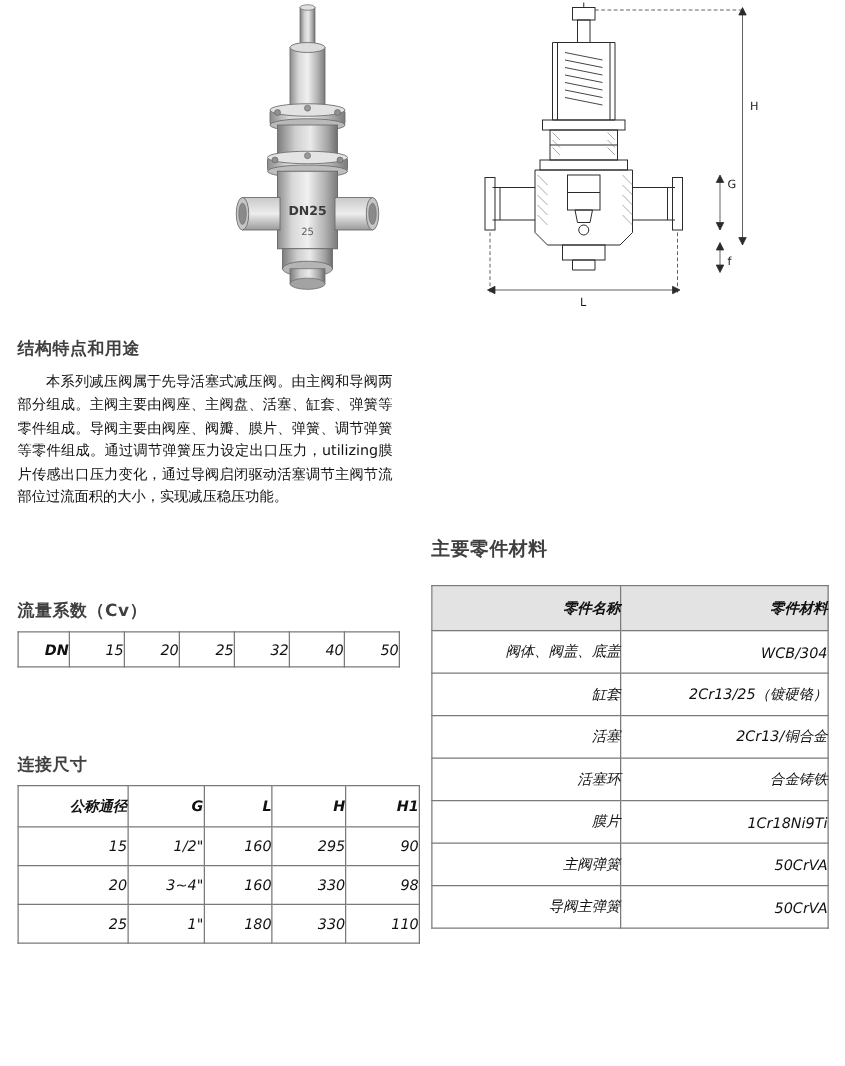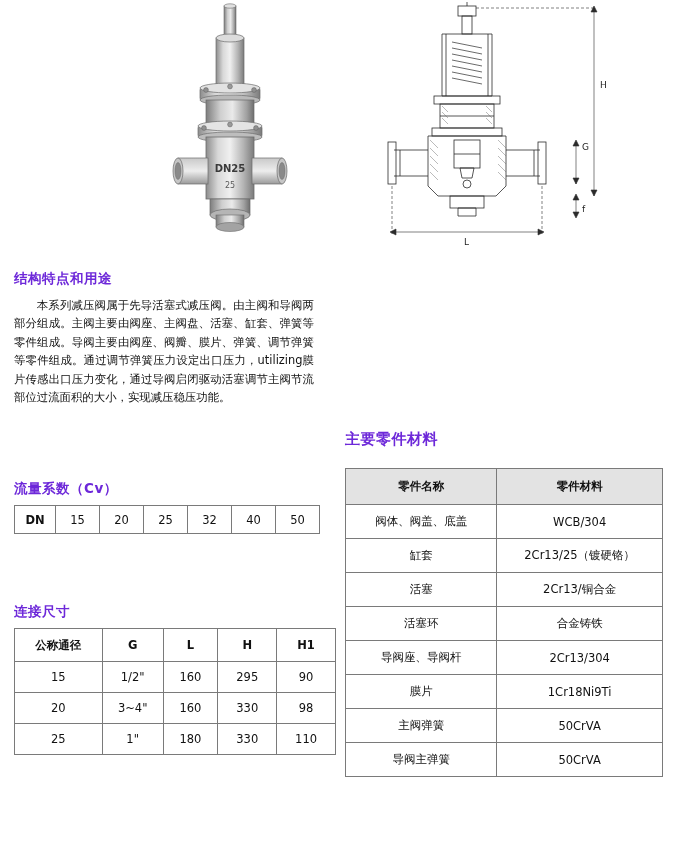--- a/index.html
+++ b/index.html
@@ -21,37 +21,37 @@
     height: 853px;
   }
 
   
   .figures {
     position: relative;
     height: 262px;
   }
   .fig-left {
     position: absolute;
-    left: 148px;
+    left: 164px;
     top: 0px;
     width: 180px;
     height: 252px;
   }
   .fig-right {
     position: absolute;
     left: 380px;
     top: 0px;
     width: 286px;
     height: 252px;
   }
   svg { display: block; }
 
   
   .sec-title {
-    color: #6d28d9;
+    color: #404040;
     font-weight: bold;
     font-size: 13.5px;
     letter-spacing: 0.5px;
   }
   .sec-title.big {
     font-size: 15px;
   }
 
   #struct-title {
     position: absolute;
@@ -90,23 +90,24 @@
   }
 
   
   table {
     border-collapse: collapse;
     font-size: 11px;
     color: #111;
   }
   td, th {
     border: 1px solid #7a7a7a;
-    text-align: center;
+    text-align: right;
     font-weight: normal;
     padding: 0;
+    font-style: italic;
   }
 
   
   #cv-table {
     position: absolute;
     left: 14px;
     top: 505px;
     width: 306px;
   }
   #cv-table td {
@@ -386,24 +387,20 @@
       </tr>
       <tr>
         <td>活塞</td>
         <td>2Cr13/铜合金</td>
       </tr>
       <tr>
         <td>活塞环</td>
         <td>合金铸铁</td>
       </tr>
       <tr>
-        <td>导阀座、导阀杆</td>
-        <td>2Cr13/304</td>
-      </tr>
-      <tr>
         <td>膜片</td>
         <td>1Cr18Ni9Ti</td>
       </tr>
       <tr>
         <td>主阀弹簧</td>
         <td>50CrVA</td>
       </tr>
       <tr>
         <td>导阀主弹簧</td>
         <td>50CrVA</td>

